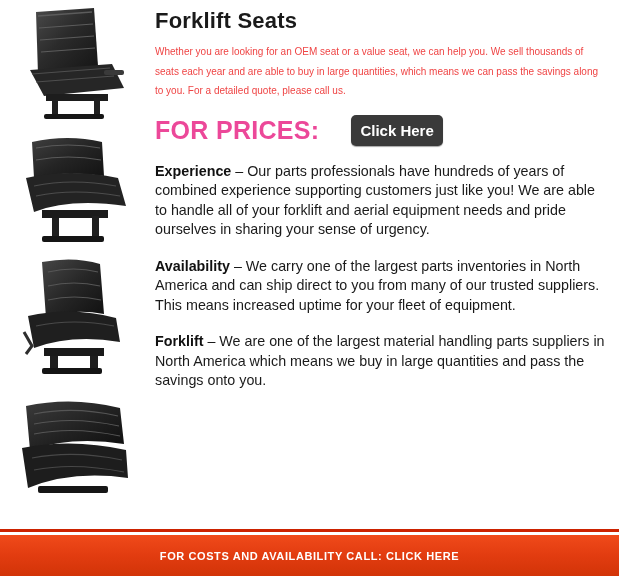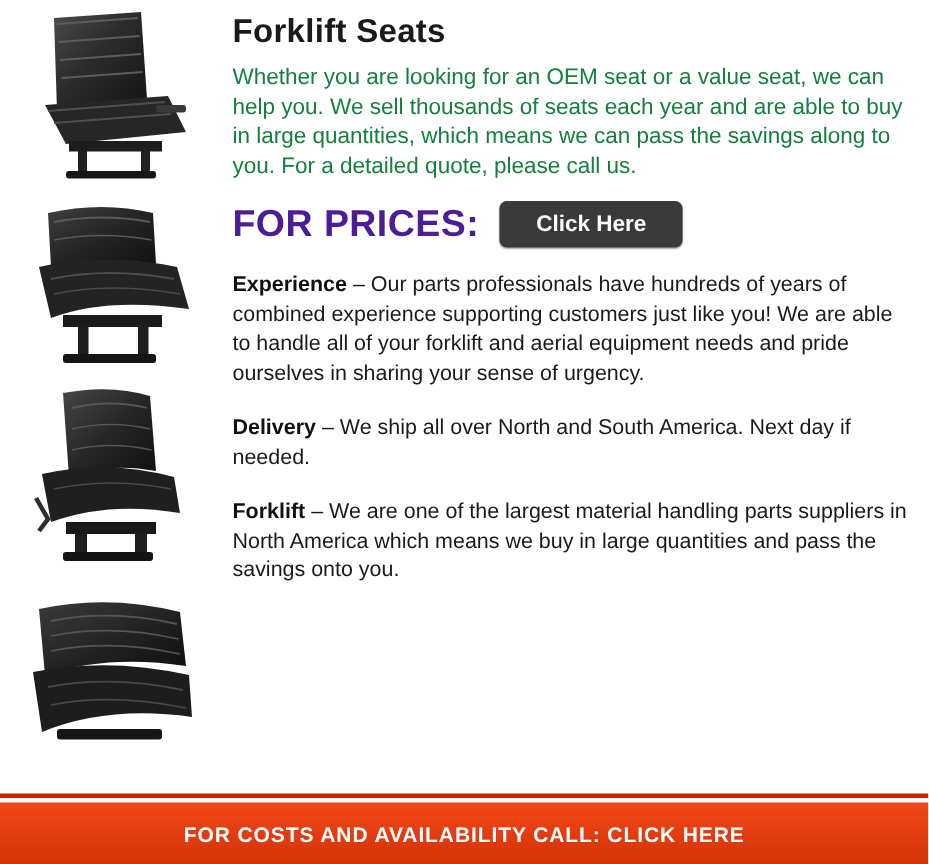--- a/index.html
+++ b/index.html
@@ -42,44 +42,44 @@
     padding-right: 12px;
   }
   .page-title {
     font-size: 22px;
     font-weight: bold;
     color: #1a1a1a;
     margin: 8px 0 8px 0;
     letter-spacing: 0.2px;
   }
   .intro {
-    font-size: 15px;
+    font-size: 10px;
     line-height: 19.5px;
-    color: #15803d;
+    color: #ef4444;
     margin: 0 0 14px 0;
   }
   .prices-row {
     display: flex;
     align-items: center;
     margin: 10px 0 16px 0;
   }
   .for-prices {
     font-size: 25px;
     font-weight: bold;
-    color: #4c1d95;
-    margin-right: 14px;
+    color: #ec4899;
+    margin-right: 32px;
     letter-spacing: 0.3px;
   }
   .click-here-btn {
     display: inline-block;
     background: #3a3a3a;
     color: #ffffff;
     font-size: 15px;
     font-weight: bold;
-    padding: 7px 24px;
+    padding: 7px 9px;
     border-radius: 5px;
     border: none;
     cursor: pointer;
     font-family: "Liberation Sans", sans-serif;
     box-shadow: 0 1px 1px rgba(0,0,0,0.35);
   }
   .feature {
     font-size: 14.3px;
     line-height: 19.5px;
     color: #1a1a1a;
@@ -97,21 +97,21 @@
     background: #cc2200;
   }
   .cta-bar {
     position: absolute;
     left: 0;
     top: 535px;
     width: 619px;
     height: 41px;
     background: linear-gradient(180deg, #f04a1a 0%, #e23c10 50%, #d23408 100%);
     color: #ffffff;
-    font-size: 14px;
+    font-size: 11px;
     font-weight: bold;
     letter-spacing: 0.6px;
     display: flex;
     align-items: center;
     justify-content: center;
     cursor: pointer;
     text-align: center;
   }
 </style>
 </head>
@@ -219,23 +219,23 @@
 
     <p class="intro">Whether you are looking for an OEM seat or a value seat, we can help you.  We sell thousands of seats each year and are able to buy in large quantities, which means we can pass the savings along to you.  For a detailed quote, please call us.</p>
 
     <div class="prices-row">
       <span class="for-prices">FOR PRICES:</span>
       <button class="click-here-btn">Click Here</button>
     </div>
 
     <p class="feature"><b>Experience</b><span> – Our parts professionals have hundreds of years of combined experience supporting customers just like you!  We are able to handle all of your forklift and aerial equipment needs and pride ourselves in sharing your sense of urgency.</span></p>
 
-
-
-    <p class="feature"><b>Delivery</b><span> – We ship all over North and South America.  Next day if needed.</span></p>
+    <p class="feature"><b>Availability</b><span> – We carry one of the largest parts inventories in North America and can ship direct to you from many of our trusted suppliers.  This means increased uptime for your fleet of equipment.</span></p>
+
+
 
     <p class="feature"><b>Forklift</b><span> – We are one of the largest material handling parts suppliers in North America which means we buy in large quantities and pass the savings onto you.</span></p>
 
   </div>
 
   <div class="divider"></div>
 
   <div class="cta-bar">FOR COSTS AND AVAILABILITY CALL: CLICK HERE</div>
 
 </div>

